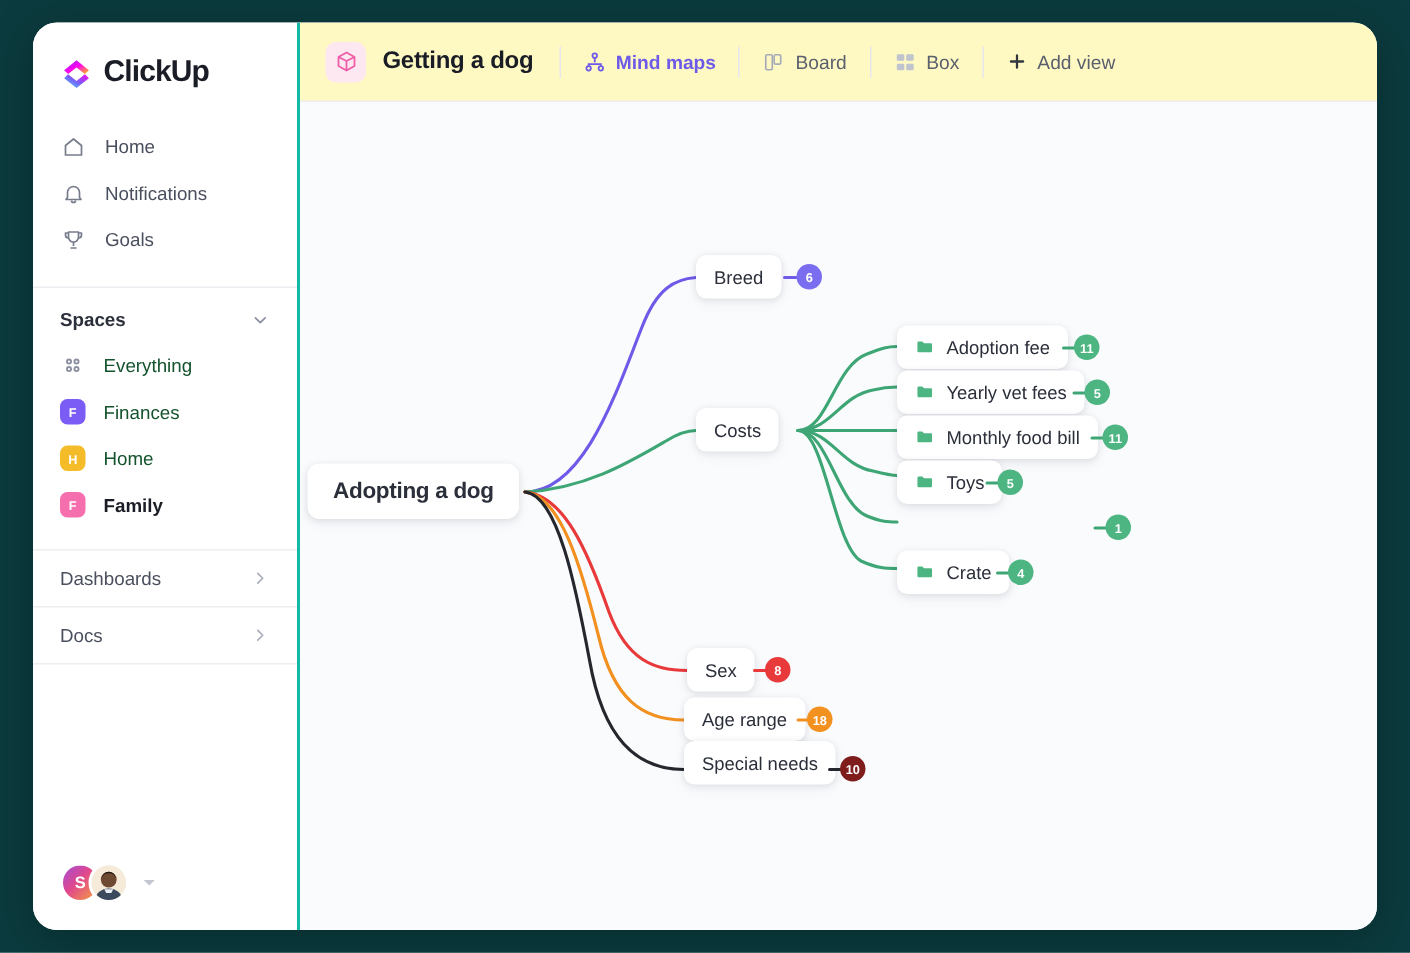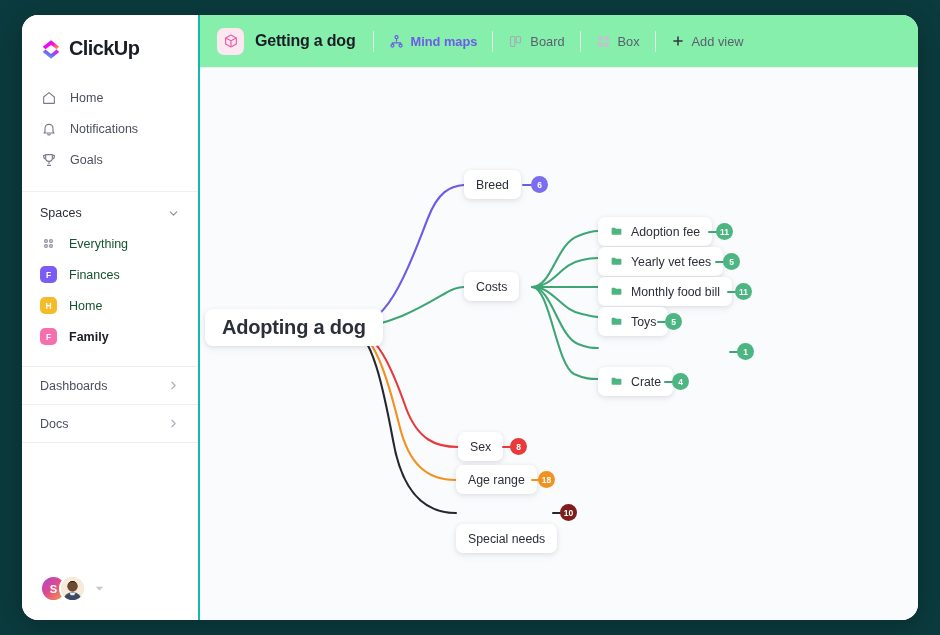--- a/index.html
+++ b/index.html
@@ -45,21 +45,21 @@
     cursor: pointer;
   }
   .nav-icon { width: 17px; height: 17px; flex: 0 0 17px; display: flex; align-items: center; justify-content: center; }
   .nav-label { font-size: 12.5px; color: #4a4f5e; }
   .divider { height: 1px; background: #edeef2; margin: 6px 0; }
 
   .section-head {
     display: flex; align-items: center; justify-content: space-between;
     padding: 8px 18px 8px 18px; cursor: pointer;
   }
-  .section-title { font-size: 12.5px; font-weight: normal; color: #2b2f3a; }
+  .section-title { font-size: 12.5px; font-weight: bold; color: #2b2f3a; }
   .chev { color: #8b90a0; display:flex; }
 
   .space-item {
     display: flex; align-items: center;
     height: 31px; padding-left: 18px; gap: 12px;
     cursor: pointer;
   }
   .space-badge {
     width: 17px; height: 17px; border-radius: 5px;
     color: #fff; font-size: 8.5px; font-weight: bold;
@@ -87,21 +87,21 @@
     border: 2px solid #fff;
   }
   .av1 { background: linear-gradient(135deg,#a44bd8 0%,#e0488c 45%,#f6a23c 100%); }
   .av2 { margin-left: -8px; overflow: hidden; position: relative; background: #f3e7d8; }
   .caret { margin-left: 9px; color: #b6bac6; display:flex; }
 
   
   #main { flex: 1; display: flex; flex-direction: column; min-width: 0; }
   #toolbar {
     height: 53px; display: flex; align-items: center;
-    padding-left: 17px; background: #86efac;
+    padding-left: 17px; background: #fef9c3;
     border-bottom: 1px solid #edeef2;
     gap: 0;
   }
   .doc-icon-wrap {
     width: 27px; height: 27px; border-radius: 7px;
     background: #fde7f1; display: flex; align-items: center; justify-content: center;
     flex: 0 0 27px;
   }
   .doc-title {
     font-size: 16px; font-weight: bold; color: #1b1d26;
@@ -125,21 +125,21 @@
   .node {
     position: absolute;
     background: #ffffff;
     border-radius: 7px;
     box-shadow: 0 1px 4px rgba(30,35,60,0.10), 0 3px 10px rgba(30,35,60,0.05);
     display: flex; align-items: center;
     height: 29px; padding: 0 12px;
     font-size: 12.3px; color: #2b2f3a;
     white-space: nowrap; cursor: pointer;
   }
-  .node.root { height: 37px; font-size: 20px; font-weight: bold; padding: 0 17px; border-radius: 8px; letter-spacing:-0.2px;}
+  .node.root { height: 37px; font-size: 15px; font-weight: bold; padding: 0 17px; border-radius: 8px; letter-spacing:-0.2px;}
   .node .folder { margin-right: 8px; display: flex; }
   .badge {
     position: absolute;
     width: 17px; height: 17px; border-radius: 50%;
     color: #fff; font-size: 8.5px; font-weight: bold;
     display: flex; align-items: center; justify-content: center;
     cursor: pointer;
   }
   .stub { position: absolute; height: 2px; border-radius: 1px; }
 </style>
@@ -379,21 +379,21 @@
       </div>
       <div class="stub" style="left:302px; top:378px; width:9px; background:#e8393b;"></div>
       <div class="badge" style="left:310px; top:370px; background:#e8393b;">8</div>
 
       <div class="node" style="left:256px; top:397px;">
         <span>Age range</span>
       </div>
       <div class="stub" style="left:331px; top:411px; width:8px; background:#f29020;"></div>
       <div class="badge" style="left:338px; top:403px; background:#f29020;">18</div>
 
-      <div class="node" style="left:256px; top:456px;">
+      <div class="node" style="left:256px; top:426px;">
         <span>Special needs</span>
       </div>
       <div class="stub" style="left:352px; top:444px; width:9px; background:#24272e;"></div>
       <div class="badge" style="left:360px; top:436px; background:#7f1d1d;">10</div>
 
       <div class="node" style="left:398px; top:149px;">
         <span class="folder">
           <svg width="13" height="13" viewBox="0 0 24 24" fill="#4cb582">
               <path d="M3 6.5 a1.5 1.5 0 0 1 1.5-1.5 H9 l2 2 h8.5 A1.5 1.5 0 0 1 21 8.5 v8 A1.5 1.5 0 0 1 19.5 18 H4.5 A1.5 1.5 0 0 1 3 16.5 Z"></path>
             </svg>

